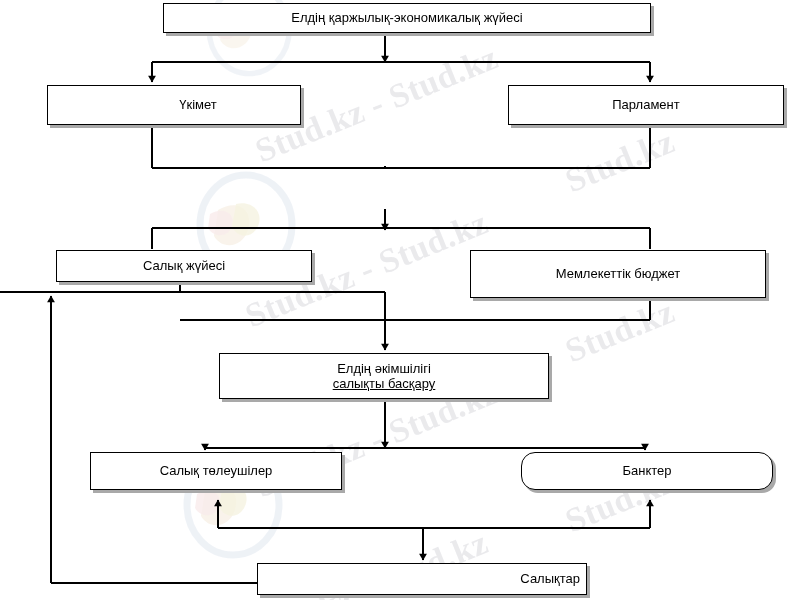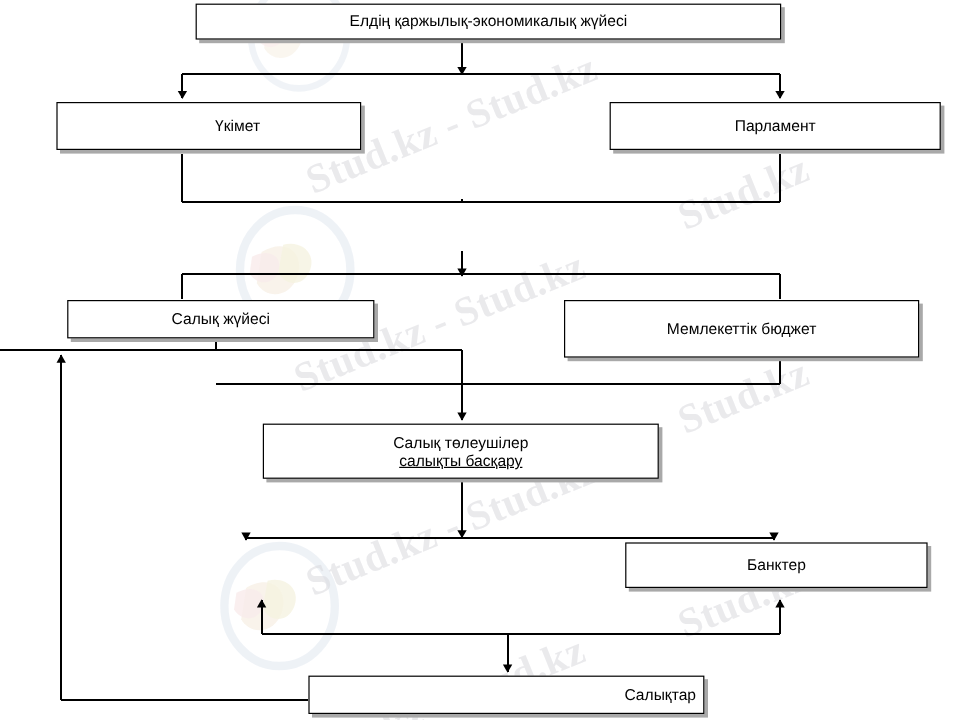--- a/index.html
+++ b/index.html
@@ -141,27 +141,30 @@
     <div class="node" style="left:36px;top:250px;width:256px;height:32px;margin-left:20px;">
       <span class="lbl">Салық жүйесі</span>
     </div>
 
     <div class="node" style="left:470px;top:250px;width:296px;height:48px;">
       <span class="lbl">Мемлекеттік бюджет</span>
     </div>
 
     <div class="node" style="left:219px;top:353px;width:330px;height:46px;">
       <span class="lbl">
-        <span>Салық төлеушілер</span>
+        <span>Елдің әкімшілігі</span>
         <span class="l2">салықты басқару</span>
       </span>
     </div>
 
+    <div class="node" style="left:90px;top:452px;width:252px;height:38px;">
+      <span class="lbl">Салық төлеушілер</span>
+    </div>
 
-    <div class="node" style="left:521px;top:452px;width:252px;height:38px;">
+    <div class="node" style="left:521px;top:452px;width:252px;height:38px;border-radius:14px;">
       <span class="lbl">Банктер</span>
     </div>
 
     <div class="node" style="left:257px;top:563px;width:330px;height:32px;justify-content:flex-end;">
       <span class="lbl">Салықтар</span>
     </div>
 
   </div>
 </div>
 

